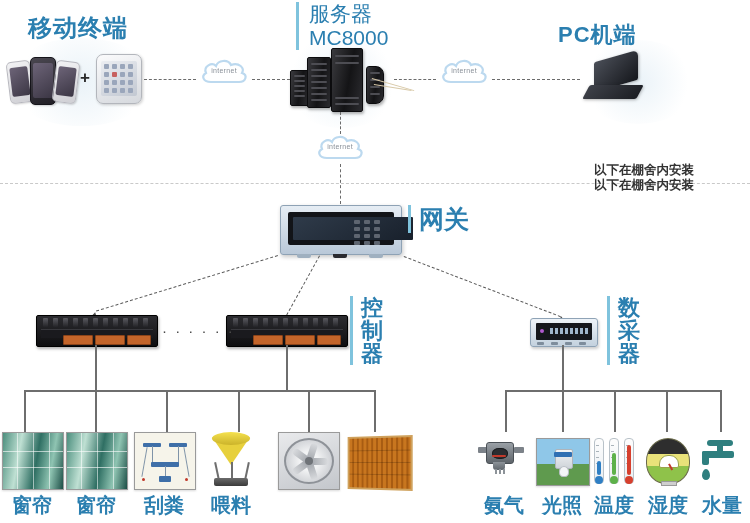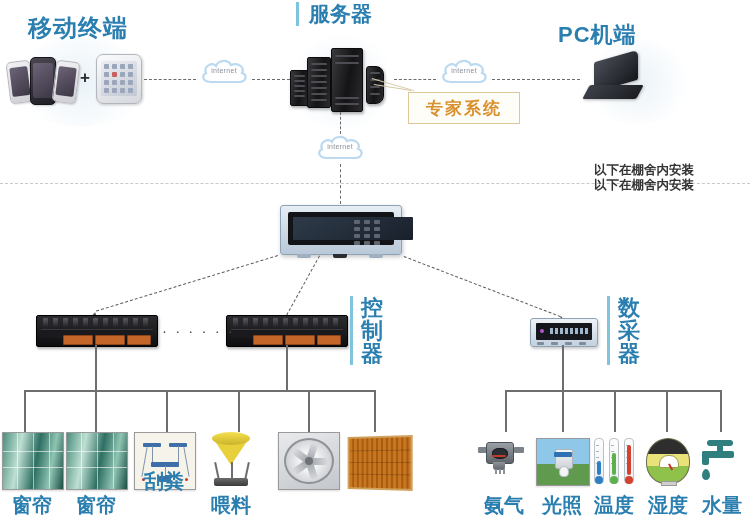--- a/index.html
+++ b/index.html
@@ -12,21 +12,21 @@
 
   
   .sec-title{
     color:#2b7fb0;font-weight:bold;letter-spacing:1px;white-space:nowrap;
     text-shadow:0 1px 0 rgba(255,255,255,.6);
   }
   .t-mobile{left:28px;top:12px;font-size:24px;}
   .t-pc{left:558px;top:20px;font-size:22px;}
 
   .srv-title{left:296px;top:2px;width:120px;padding-left:10px;border-left:3px solid #7fc3dd;}
-  .srv-title div{color:#2b7fb0;font-weight:bold;font-size:21px;line-height:24px;white-space:nowrap;}
+  .srv-title div{color:#2b7fb0;font-weight:normal;font-size:21px;line-height:24px;white-space:nowrap;}
 
   .gw-title{left:408px;top:205px;padding-left:8px;border-left:3px solid #7fc3dd;}
   .gw-title span{color:#2b7fb0;font-weight:bold;font-size:25px;line-height:28px;}
 
   .vtitle{padding-left:8px;border-left:3px solid #7fc3dd;}
   .vtitle span{
     display:block;color:#2b7fb0;font-weight:bold;font-size:22px;line-height:23px;
   }
   .t-ctrl{left:350px;top:296px;}
   .t-daq{left:607px;top:296px;}
@@ -211,20 +211,21 @@
   <div class="halo abs" style="left:6px;top:38px;width:150px;height:88px;"></div>
   <div class="halo abs" style="left:282px;top:36px;width:120px;height:92px;"></div>
   <div class="halo abs" style="left:578px;top:40px;width:120px;height:84px;"></div>
   <div class="wm" style="left:428px;top:232px;"></div>
   <div class="wm" style="left:560px;top:330px;"></div>
 
   <div class="abs sec-title t-mobile">移动终端</div>
 
   <div class="abs srv-title">
     <div>服务器</div>
+    <div>MC8000</div>
   </div>
 
   <div class="abs sec-title t-pc">PC机端</div>
 
   <div class="abs" style="left:8px;top:55px;width:72px;height:50px;">
     <div class="abs phone" style="left:0px;top:6px;width:22px;height:40px;transform:rotate(-7deg);">
       <div class="scr"></div>
     </div>
     <div class="abs phone dark" style="left:22px;top:2px;width:24px;height:46px;">
       <div class="scr"></div>
@@ -286,23 +287,20 @@
         <div class="slot" style="top:19px;"></div>
         <div class="slot" style="top:26px;"></div>
     </div>
   </div>
 
   <div class="abs" style="left:582px;top:56px;width:64px;height:50px;">
     <div class="abs laptop-lid" style="left:12px;top:0px;width:44px;height:30px;"></div>
     <div class="abs laptop-base" style="left:4px;top:29px;width:54px;height:14px;"></div>
   </div>
 
-  <div class="abs expert">
-    <span>专家系统</span>
-  </div>
 
   <div class="abs lead" style="left:372px;top:78px;width:44px;transform:rotate(16deg);"></div>
   <div class="abs lead" style="left:374px;top:84px;width:38px;transform:rotate(9deg);"></div>
 
   <div class="abs cloud" style="left:198px;top:58px;">
     <svg width="52" height="30" viewBox="0 0 52 30">
       <path d="M13 24 C5 24 3 18 8 15 C5 8 14 4 18 8 C20 2 30 1 33 7 C41 4 47 10 44 15 C50 17 48 24 41 24 Z" fill="#ffffff" stroke="#bcd9ef" stroke-width="2.2"></path>
     </svg>
     <div class="lbl">internet</div>
   </div>
@@ -351,20 +349,23 @@
         <i style="left:0;top:23px;"></i>
           <i style="left:10px;top:23px;"></i>
           <i style="left:20px;top:23px;"></i>
       </div>
     </div>
     <div class="foot" style="left:16px;"></div>
     <div class="foot" style="left:52px;background:#2b2b30;"></div>
     <div class="foot" style="left:88px;"></div>
   </div>
 
+  <div class="abs gw-title">
+    <span>网关</span>
+  </div>
 
   <div class="abs diag" style="left:278px;top:256px;width:190px;transform:rotate(163deg);"></div>
   <div class="abs arrowhd" style="left:96px;top:312px;transform:rotate(163deg);"></div>
 
   <div class="abs diag" style="left:320px;top:256px;width:68px;transform:rotate(119deg);"></div>
   <div class="abs arrowhd" style="left:288px;top:315px;transform:rotate(119deg);"></div>
 
   <div class="abs diag" style="left:404px;top:256px;width:168px;transform:rotate(21deg);"></div>
   <div class="abs arrowhd" style="left:560px;top:316px;transform:rotate(21deg);"></div>
 
@@ -476,21 +477,21 @@
     <div class="rope" style="left:17px;top:13px;height:18px;"></div>
     <div class="rope" style="left:43px;top:13px;height:18px;"></div>
     <div class="bar" style="left:16px;top:29px;width:28px;height:5px;"></div>
     <div class="rope" style="left:30px;top:33px;height:12px;"></div>
     <div class="bar" style="left:24px;top:43px;width:12px;height:6px;"></div>
     <div class="rope" style="left:9px;top:14px;height:30px;transform:rotate(10deg);"></div>
     <div class="rope" style="left:51px;top:14px;height:30px;transform:rotate(-10deg);"></div>
     <div class="ft" style="left:7px;top:45px;"></div>
     <div class="ft" style="left:50px;top:45px;"></div>
   </div>
-  <div class="abs dev-label" style="left:134px;top:468px;width:60px;">刮粪</div>
+  <div class="abs dev-label" style="left:134px;top:492px;width:60px;">刮粪</div>
 
   <div class="abs feeder" style="left:202px;top:428px;width:58px;height:60px;">
     <div class="cone"></div>
     <div class="hop"></div>
     <div class="leg" style="left:14px;top:34px;height:18px;transform:rotate(-12deg);"></div>
     <div class="leg" style="left:29px;top:34px;height:18px;"></div>
     <div class="leg" style="left:44px;top:34px;height:18px;transform:rotate(12deg);"></div>
     <div class="base"></div>
   </div>
   <div class="abs dev-label" style="left:202px;top:492px;width:58px;">喂料</div>

